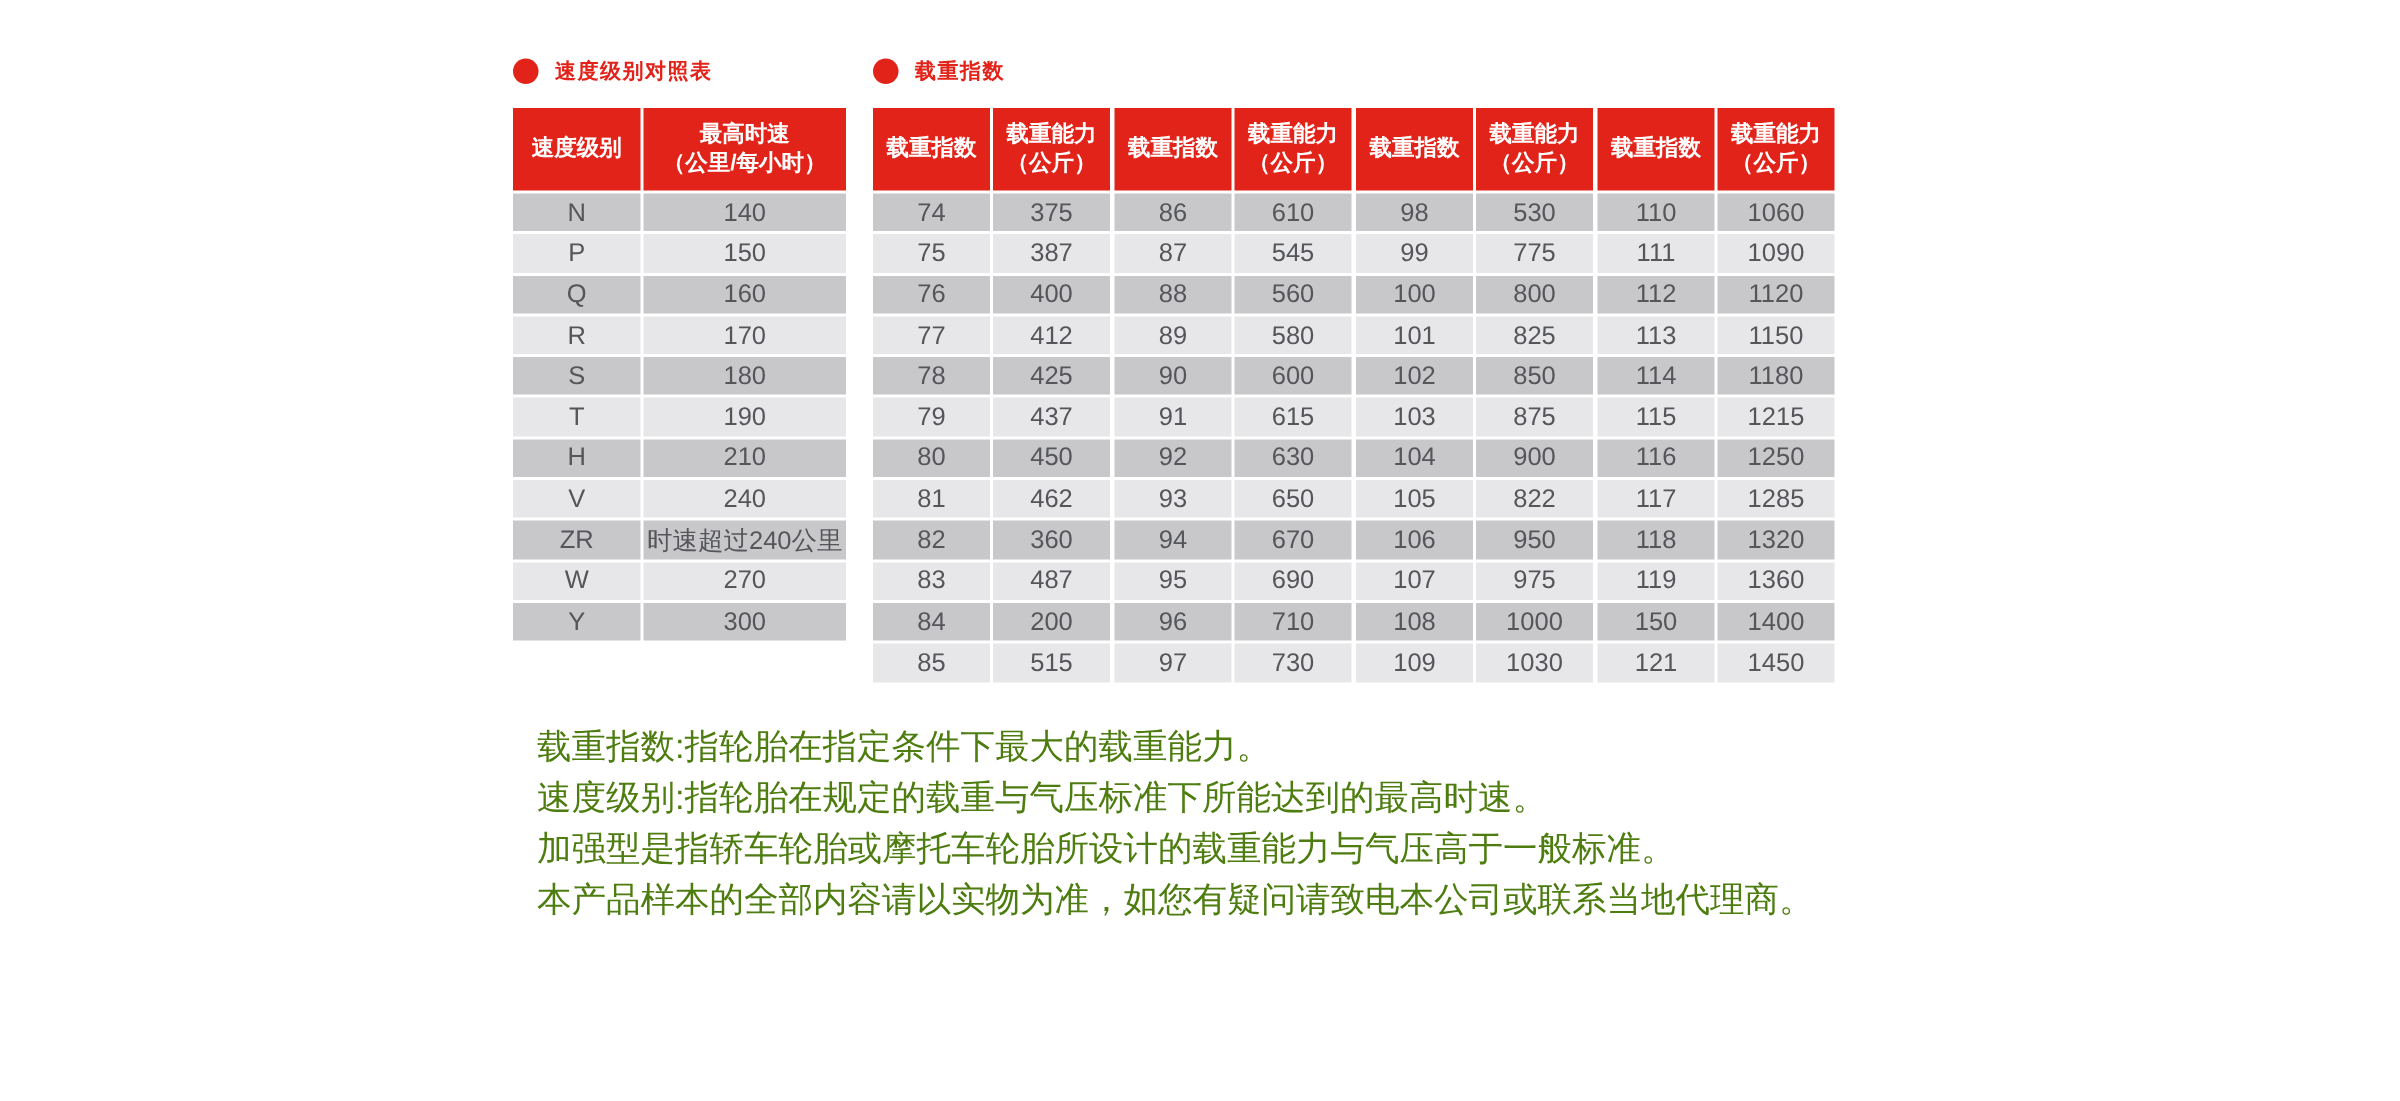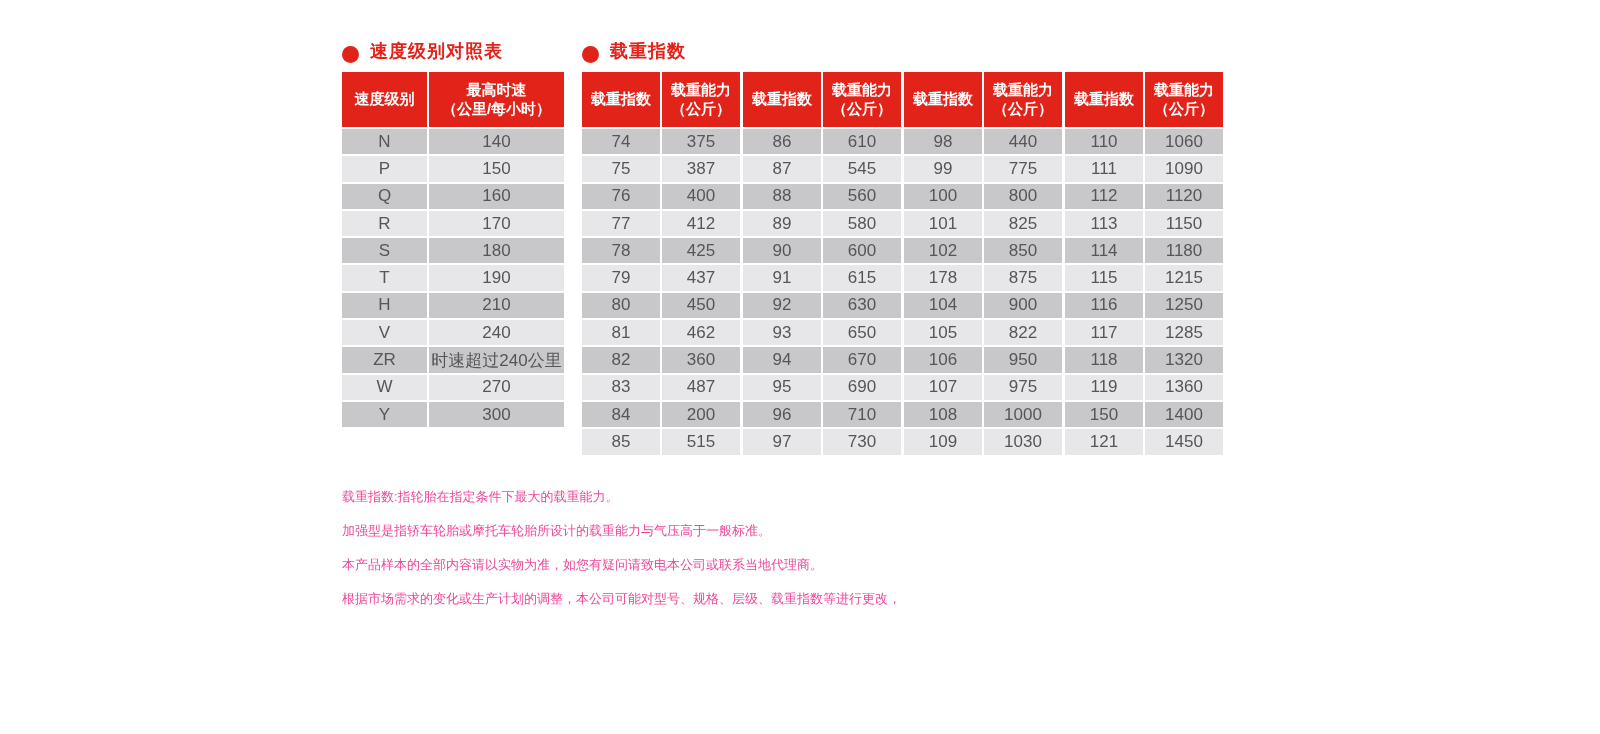--- a/index.html
+++ b/index.html
@@ -2,22 +2,22 @@
 <html><head>
 <meta charset="utf-8">
 <style>
   html,body{margin:0;padding:0;}
   body{
     width:1600px;height:734px;background:#ffffff;position:relative;
     font-family:"Liberation Sans","DejaVu Sans",sans-serif;
     overflow:hidden;
   }
   .section-title{
-    position:absolute;display:flex;align-items:flex-end;gap:11px;
-    color:#e2231a;font-weight:bold;font-size:18px;letter-spacing:1px;
+    position:absolute;display:flex;align-items:flex-start;gap:11px;
+    color:#e2231a;font-weight:bold;font-size:14px;letter-spacing:1px;
   }
   .dot{width:17px;height:17px;border-radius:50%;background:#e2231a;flex:0 0 auto;}
   
   .speed-table{
     position:absolute;left:342px;top:72px;width:260px;
     display:grid;grid-template-columns:85px 135px;
     grid-template-rows:55px;grid-auto-rows:25.3px;gap:2px;
   }
   
   .load-table{position:absolute;left:582px;top:72px;display:flex;gap:3px;}
@@ -30,21 +30,21 @@
     display:flex;align-items:center;justify-content:center;text-align:center;
     white-space:pre-line;line-height:1.25;
   }
   .cell{
     display:flex;align-items:center;justify-content:center;
     font-size:17px;color:#55565a;white-space:nowrap;
   }
   .dark{background:#c8c8ca;}
   .light{background:#e7e7e9;}
   
-  .notes{position:absolute;left:342px;top:480px;color:#ec4899;font-size:13px;line-height:34px;}
+  .notes{position:absolute;left:358px;top:480px;color:#4d7c0f;font-size:23px;line-height:34px;}
   .notes p{margin:0;}
 </style>
 </head>
 <body>
 
 <div class="section-title" style="left:342px;top:39px;">
   <span class="dot"></span>
   <span>速度级别对照表</span>
 </div>
 
@@ -138,30 +138,30 @@
       <div class="cell dark">96</div>
       <div class="cell dark">710</div>
       <div class="cell light">97</div>
       <div class="cell light">730</div>
     </div>
   <div class="load-group">
       <div class="hcell">载重指数</div>
       <div class="hcell">载重能力
 （公斤）</div>
       <div class="cell dark">98</div>
-      <div class="cell dark">440</div>
+      <div class="cell dark">530</div>
       <div class="cell light">99</div>
       <div class="cell light">775</div>
       <div class="cell dark">100</div>
       <div class="cell dark">800</div>
       <div class="cell light">101</div>
       <div class="cell light">825</div>
       <div class="cell dark">102</div>
       <div class="cell dark">850</div>
-      <div class="cell light">178</div>
+      <div class="cell light">103</div>
       <div class="cell light">875</div>
       <div class="cell dark">104</div>
       <div class="cell dark">900</div>
       <div class="cell light">105</div>
       <div class="cell light">822</div>
       <div class="cell dark">106</div>
       <div class="cell dark">950</div>
       <div class="cell light">107</div>
       <div class="cell light">975</div>
       <div class="cell dark">108</div>
@@ -195,16 +195,16 @@
       <div class="cell light">1360</div>
       <div class="cell dark">150</div>
       <div class="cell dark">1400</div>
       <div class="cell light">121</div>
       <div class="cell light">1450</div>
     </div>
 </div>
 
 <div class="notes">
     <p>载重指数:指轮胎在指定条件下最大的载重能力。</p>
+    <p>速度级别:指轮胎在规定的载重与气压标准下所能达到的最高时速。</p>
     <p>加强型是指轿车轮胎或摩托车轮胎所设计的载重能力与气压高于一般标准。</p>
     <p>本产品样本的全部内容请以实物为准，如您有疑问请致电本公司或联系当地代理商。</p>
-    <p>根据市场需求的变化或生产计划的调整，本公司可能对型号、规格、层级、载重指数等进行更改，</p>
   </div>
 
 </body></html>

